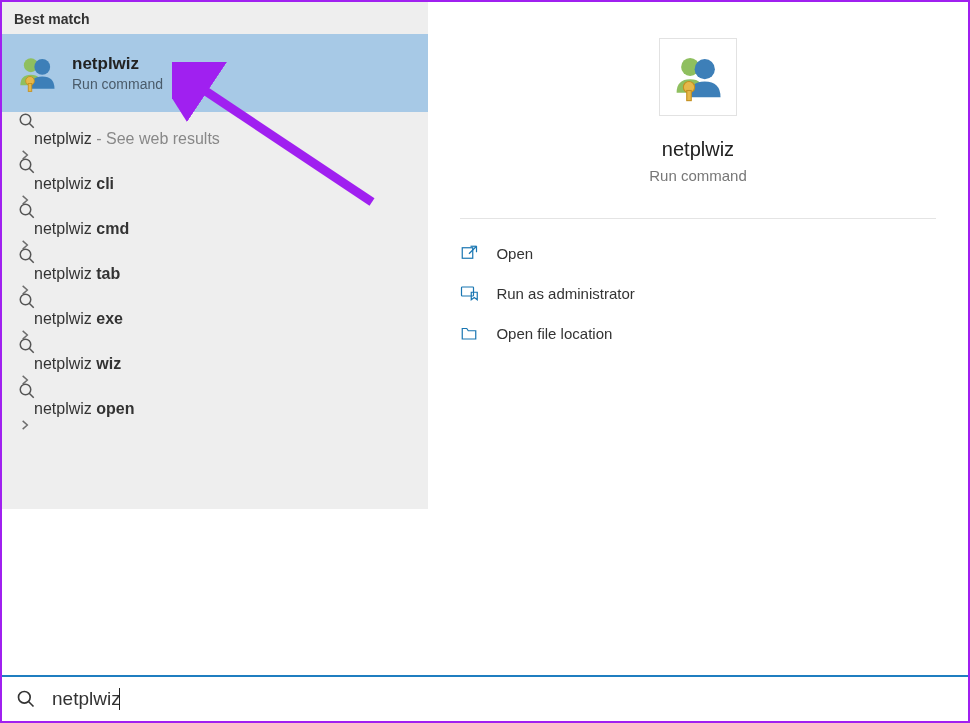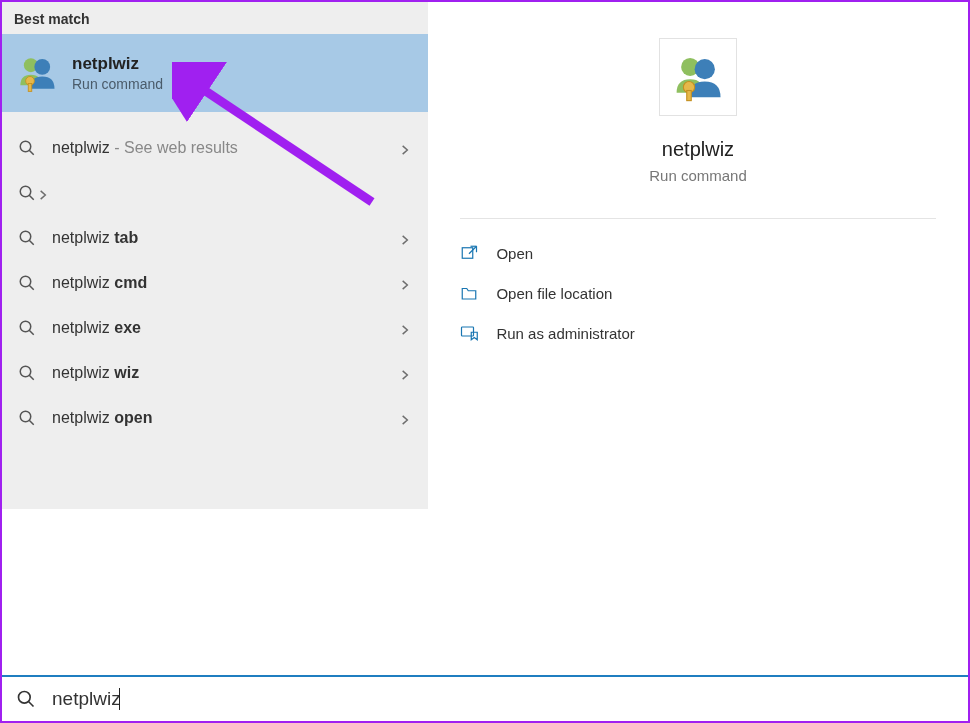--- a/index.html
+++ b/index.html
@@ -45,25 +45,26 @@
   .best-match-icon {
     width: 42px; height: 42px;
     display: flex; align-items: center; justify-content: center;
   }
   .best-match-text { margin-left: 14px; }
   .best-match-title { font-size: 17px; font-weight: 600; color: #222; }
   .best-match-sub { font-size: 14px; color: #4a5b6a; margin-top: 2px; }
   .web-list { display: flex; flex-direction: column; }
   .web-item {
     display: flex;
-    align-items: flex-end;
+    align-items: flex-start;
     height: 45px;
     padding: 0 16px;
     cursor: pointer;
     position: relative;
+    flex-direction: column;
   }
   .web-item .magnify {
     width: 18px; height: 18px;
     flex-shrink: 0;
   }
   .web-text {
     flex: 1;
     margin-left: 16px;
     font-size: 16px;
     color: #333;
@@ -172,40 +173,41 @@
           <div class="web-text"><span>netplwiz</span><span class="bold"></span><span class="muted"> - See web results</span></div>
           <svg viewBox="0 0 24 24" class="chevron">
             <polyline points="8,5 16,12 8,19" fill="none" stroke="#6d6d6d" stroke-width="2.5"></polyline>
           </svg>
         </div>
         <div class="web-item">
           <svg viewBox="0 0 24 24" class="magnify">
             <circle cx="10" cy="10" r="7" fill="none" stroke="#555" stroke-width="2"></circle>
             <line x1="15" y1="15" x2="21" y2="21" stroke="#555" stroke-width="2"></line>
           </svg>
+          <div class="web-text"><span>netplwiz </span><span class="bold">cli</span><span></span></div>
+          <svg viewBox="0 0 24 24" class="chevron">
+            <polyline points="8,5 16,12 8,19" fill="none" stroke="#6d6d6d" stroke-width="2.5"></polyline>
+          </svg>
+        </div>
+        <div class="web-item">
+          <svg viewBox="0 0 24 24" class="magnify">
+            <circle cx="10" cy="10" r="7" fill="none" stroke="#555" stroke-width="2"></circle>
+            <line x1="15" y1="15" x2="21" y2="21" stroke="#555" stroke-width="2"></line>
+          </svg>
+          <div class="web-text"><span>netplwiz </span><span class="bold">cmd</span><span></span></div>
           <svg viewBox="0 0 24 24" class="chevron">
             <polyline points="8,5 16,12 8,19" fill="none" stroke="#6d6d6d" stroke-width="2.5"></polyline>
           </svg>
         </div>
         <div class="web-item">
           <svg viewBox="0 0 24 24" class="magnify">
             <circle cx="10" cy="10" r="7" fill="none" stroke="#555" stroke-width="2"></circle>
             <line x1="15" y1="15" x2="21" y2="21" stroke="#555" stroke-width="2"></line>
           </svg>
           <div class="web-text"><span>netplwiz </span><span class="bold">tab</span><span></span></div>
-          <svg viewBox="0 0 24 24" class="chevron">
-            <polyline points="8,5 16,12 8,19" fill="none" stroke="#6d6d6d" stroke-width="2.5"></polyline>
-          </svg>
-        </div>
-        <div class="web-item">
-          <svg viewBox="0 0 24 24" class="magnify">
-            <circle cx="10" cy="10" r="7" fill="none" stroke="#555" stroke-width="2"></circle>
-            <line x1="15" y1="15" x2="21" y2="21" stroke="#555" stroke-width="2"></line>
-          </svg>
-          <div class="web-text"><span>netplwiz </span><span class="bold">cmd</span><span></span></div>
           <svg viewBox="0 0 24 24" class="chevron">
             <polyline points="8,5 16,12 8,19" fill="none" stroke="#6d6d6d" stroke-width="2.5"></polyline>
           </svg>
         </div>
         <div class="web-item">
           <svg viewBox="0 0 24 24" class="magnify">
             <circle cx="10" cy="10" r="7" fill="none" stroke="#555" stroke-width="2"></circle>
             <line x1="15" y1="15" x2="21" y2="21" stroke="#555" stroke-width="2"></line>
           </svg>
           <div class="web-text"><span>netplwiz </span><span class="bold">exe</span><span></span></div>
@@ -258,30 +260,30 @@
           <svg viewBox="0 0 24 24" class="action-icon">
             <rect x="3" y="5" width="14" height="14" fill="none" stroke="currentColor" stroke-width="1.6"></rect>
             <line x1="14" y1="3" x2="22" y2="3" stroke="currentColor" stroke-width="1.6"></line>
             <line x1="22" y1="3" x2="22" y2="11" stroke="currentColor" stroke-width="1.6"></line>
             <line x1="22" y1="3" x2="12" y2="13" stroke="currentColor" stroke-width="1.6"></line>
           </svg>
           <span>Open</span>
         </div>
         <div class="action-item">
           <svg viewBox="0 0 24 24" class="action-icon">
-            <path d="M3 6 h6 l2 3 h10 v11 h-18 Z" fill="none" stroke="currentColor" stroke-width="1.6"></path>
-          </svg>
-          <span>Open file location</span>
+            <rect x="2" y="4" width="16" height="12" rx="1" fill="none" stroke="currentColor" stroke-width="1.6"></rect>
+            <path d="M15 11 L15 21 L19 18 L23 21 L23 11 Z" fill="none" stroke="currentColor" stroke-width="1.6"></path>
+          </svg>
+          <span>Run as administrator</span>
         </div>
         <div class="action-item">
           <svg viewBox="0 0 24 24" class="action-icon">
-            <rect x="2" y="4" width="16" height="12" rx="1" fill="none" stroke="currentColor" stroke-width="1.6"></rect>
-            <path d="M15 11 L15 21 L19 18 L23 21 L23 11 Z" fill="none" stroke="currentColor" stroke-width="1.6"></path>
-          </svg>
-          <span>Run as administrator</span>
+            <path d="M3 6 h6 l2 3 h10 v11 h-18 Z" fill="none" stroke="currentColor" stroke-width="1.6"></path>
+          </svg>
+          <span>Open file location</span>
         </div>
       </div>
   </div>
 </div>
 
 <div class="search-bar">
   <svg class="magnify" viewBox="0 0 24 24">
     <circle cx="10" cy="10" r="7" fill="none" stroke="#333" stroke-width="2"></circle>
     <line x1="15" y1="15" x2="21" y2="21" stroke="#333" stroke-width="2"></line>
   </svg>

